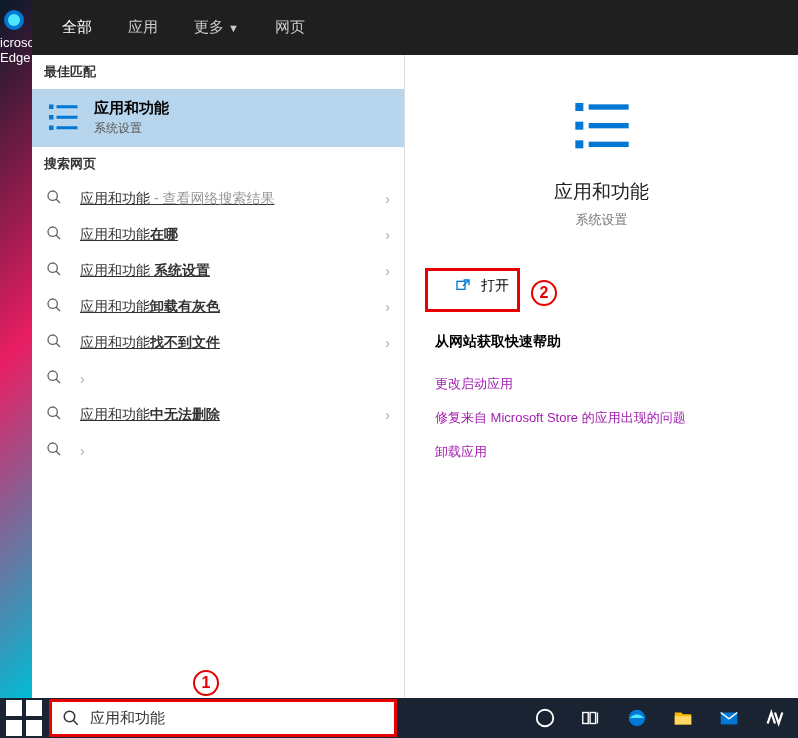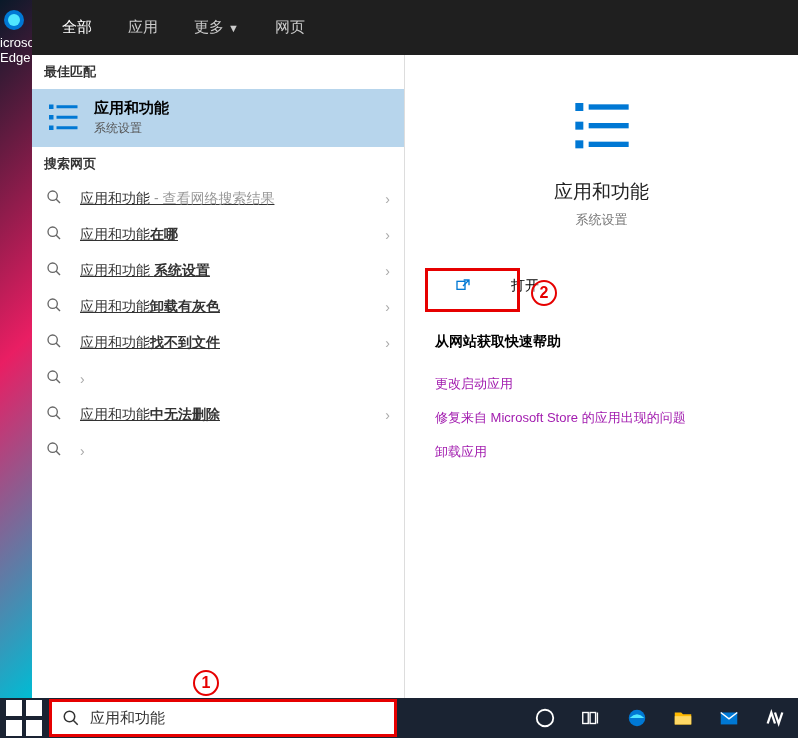--- a/index.html
+++ b/index.html
@@ -31,21 +31,21 @@
     .si-text .dim { color: #999; }
     .si-text .bold { font-weight: bold; }
     .si-chev { color: #aaa; font-size: 14px; }
     
     
     .right-col { position: absolute; left: 405px; top: 55px; right: 0; bottom: 40px; background: #fff; padding: 30px 20px; }
     .detail-icon { width: 64px; height: 64px; margin: 10px auto 20px; display: block; }
     .detail-title { text-align: center; font-size: 19px; color: #222; }
     .detail-sub { text-align: center; font-size: 13px; color: #777; margin-top: 6px; margin-bottom: 40px; }
     
-    .open-btn { display: inline-flex; align-items: center; padding: 8px 20px; font-size: 14px; cursor: pointer; margin-left: 10px; gap: 30px; }
+    .open-btn { display: inline-flex; align-items: center; padding: 8px 20px; font-size: 14px; cursor: pointer; margin-left: 10px; }
     .open-btn svg { width: 16px; height: 16px; margin-right: 10px; color: #0078d4; }
     
     .help-hdr { font-size: 14px; font-weight: bold; margin: 30px 0 16px 10px; }
     .help-link { font-size: 13px; color: #a21caf; padding: 8px 10px; cursor: pointer; }
     
     
     .ann-box { position: absolute; border: 3px solid #e60000; pointer-events: none; }
     .ann-circle { position: absolute; width: 26px; height: 26px; border: 2px solid #e60000; border-radius: 50%; color: #e60000; font-weight: bold; display: flex; align-items: center; justify-content: center; font-size: 16px; pointer-events: none; background: rgba(255,255,255,0.4); }
     
     

